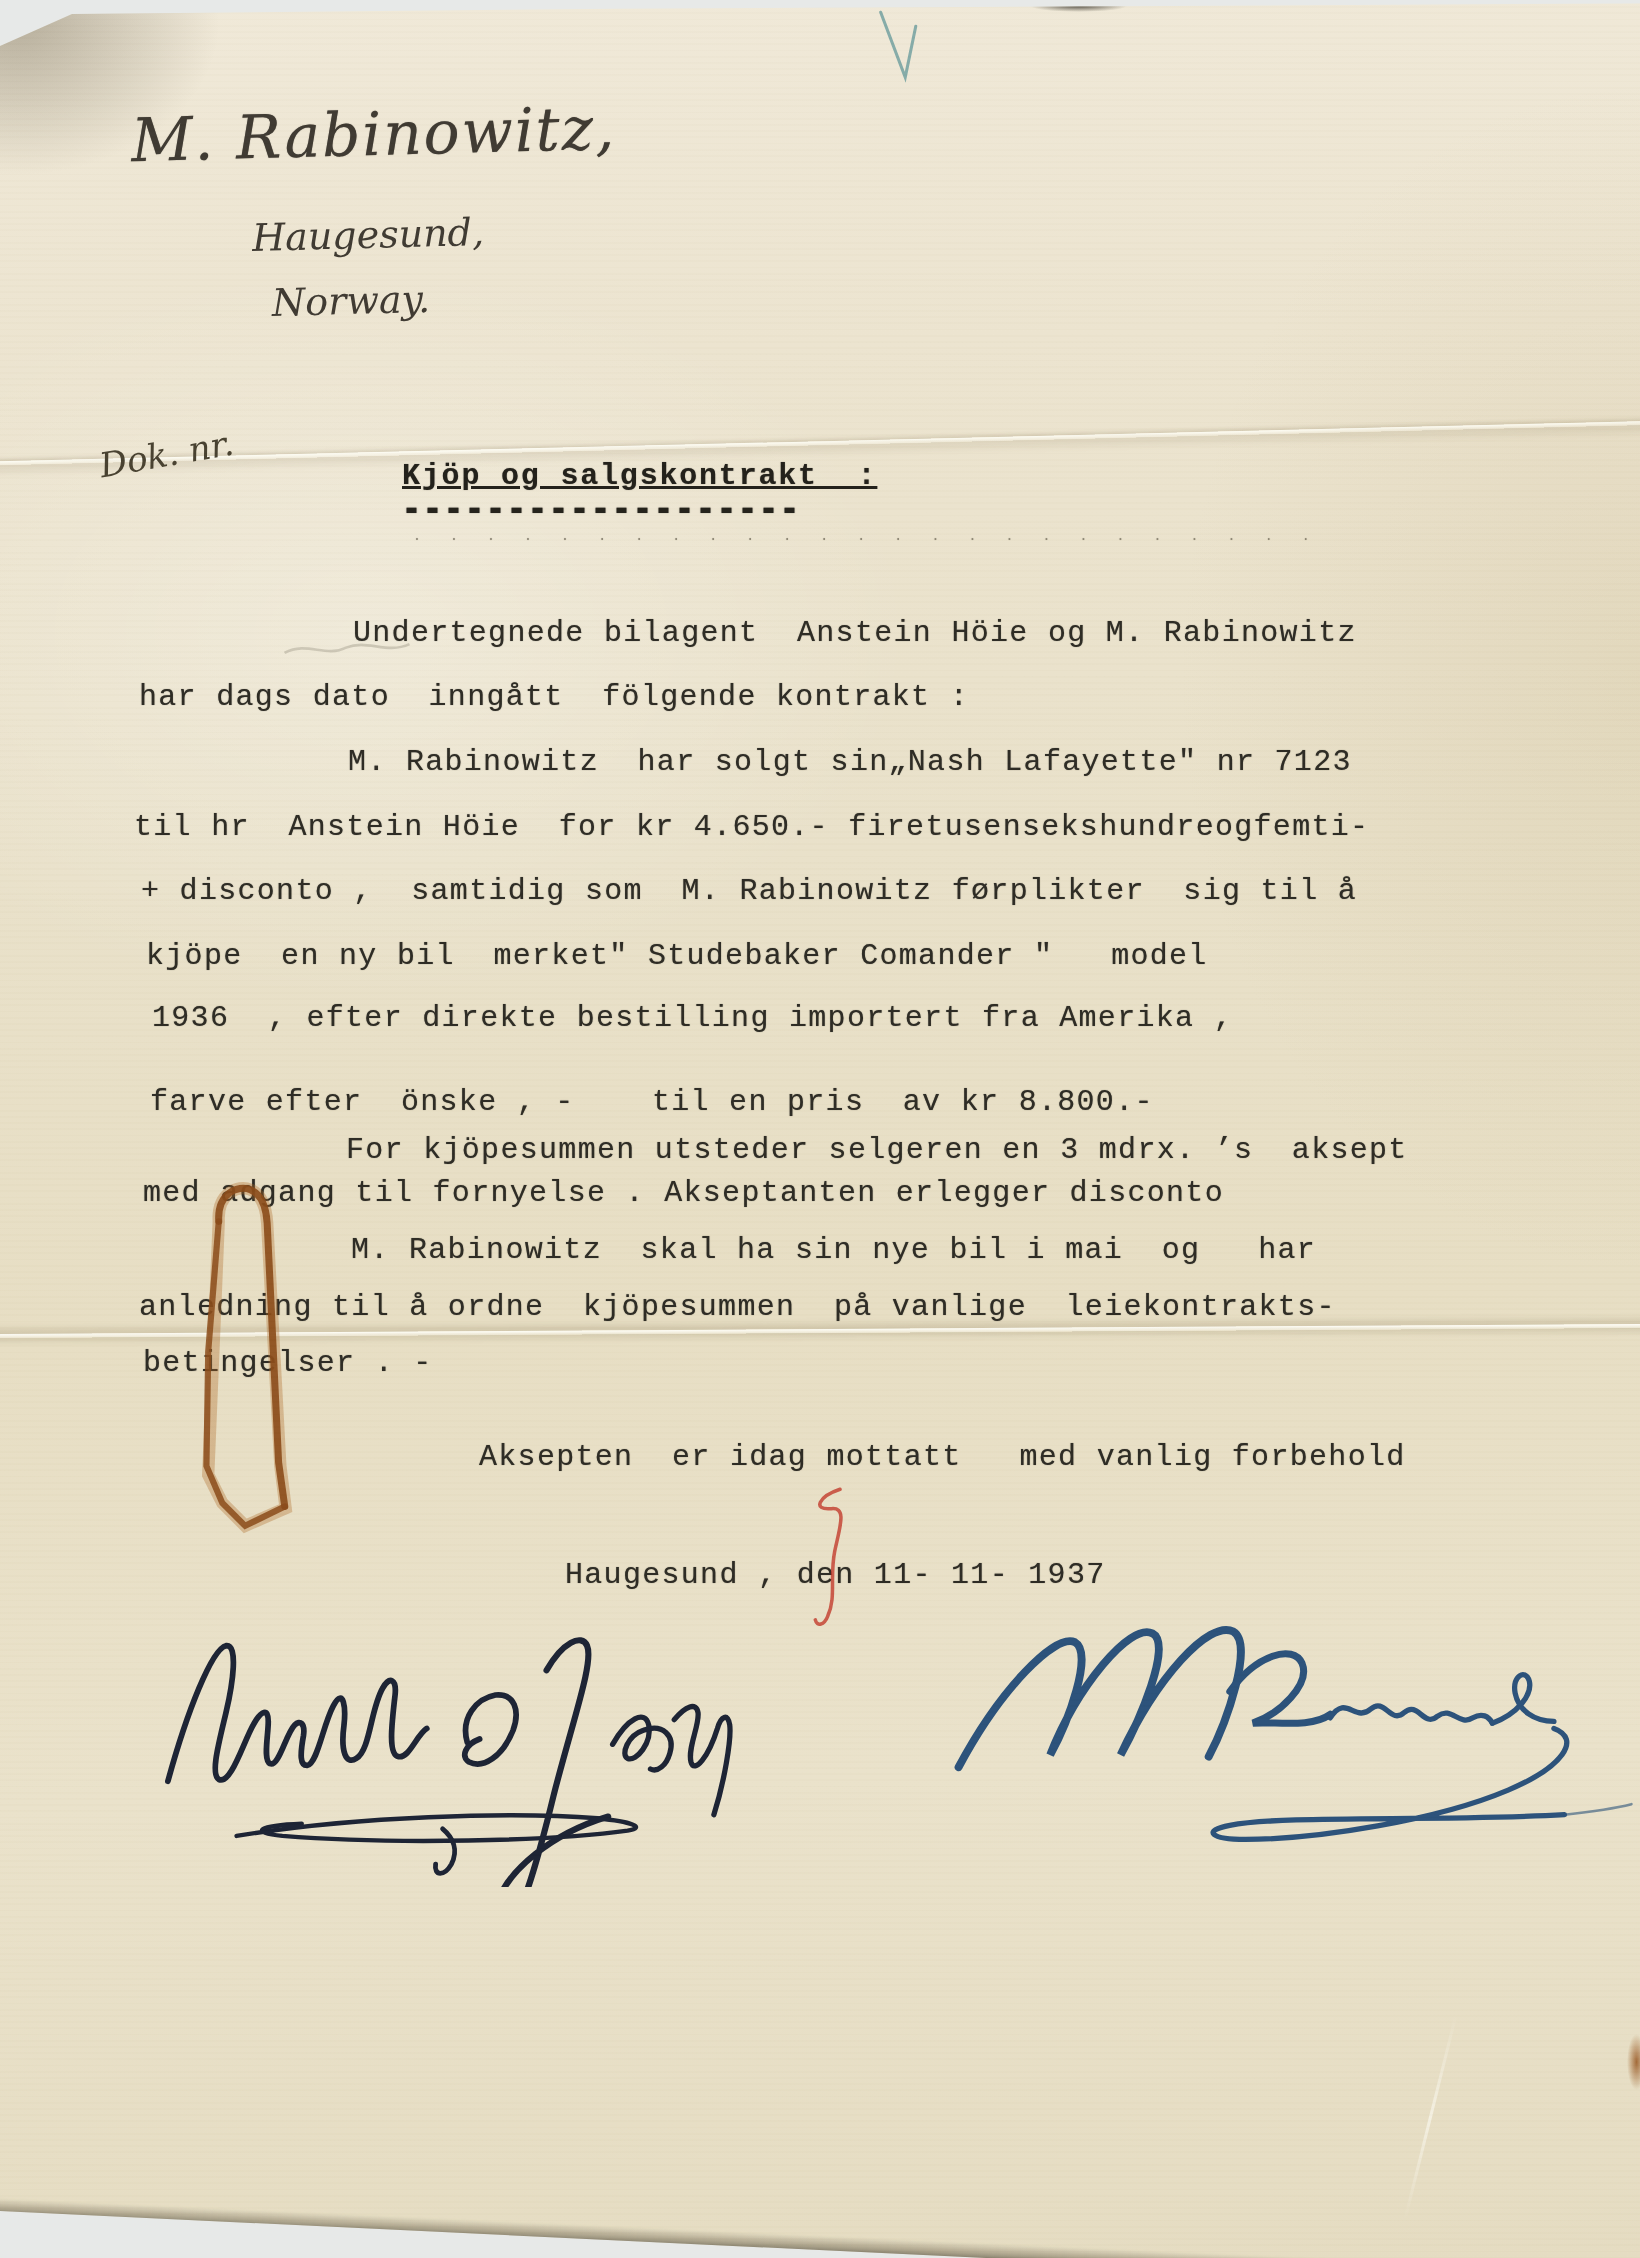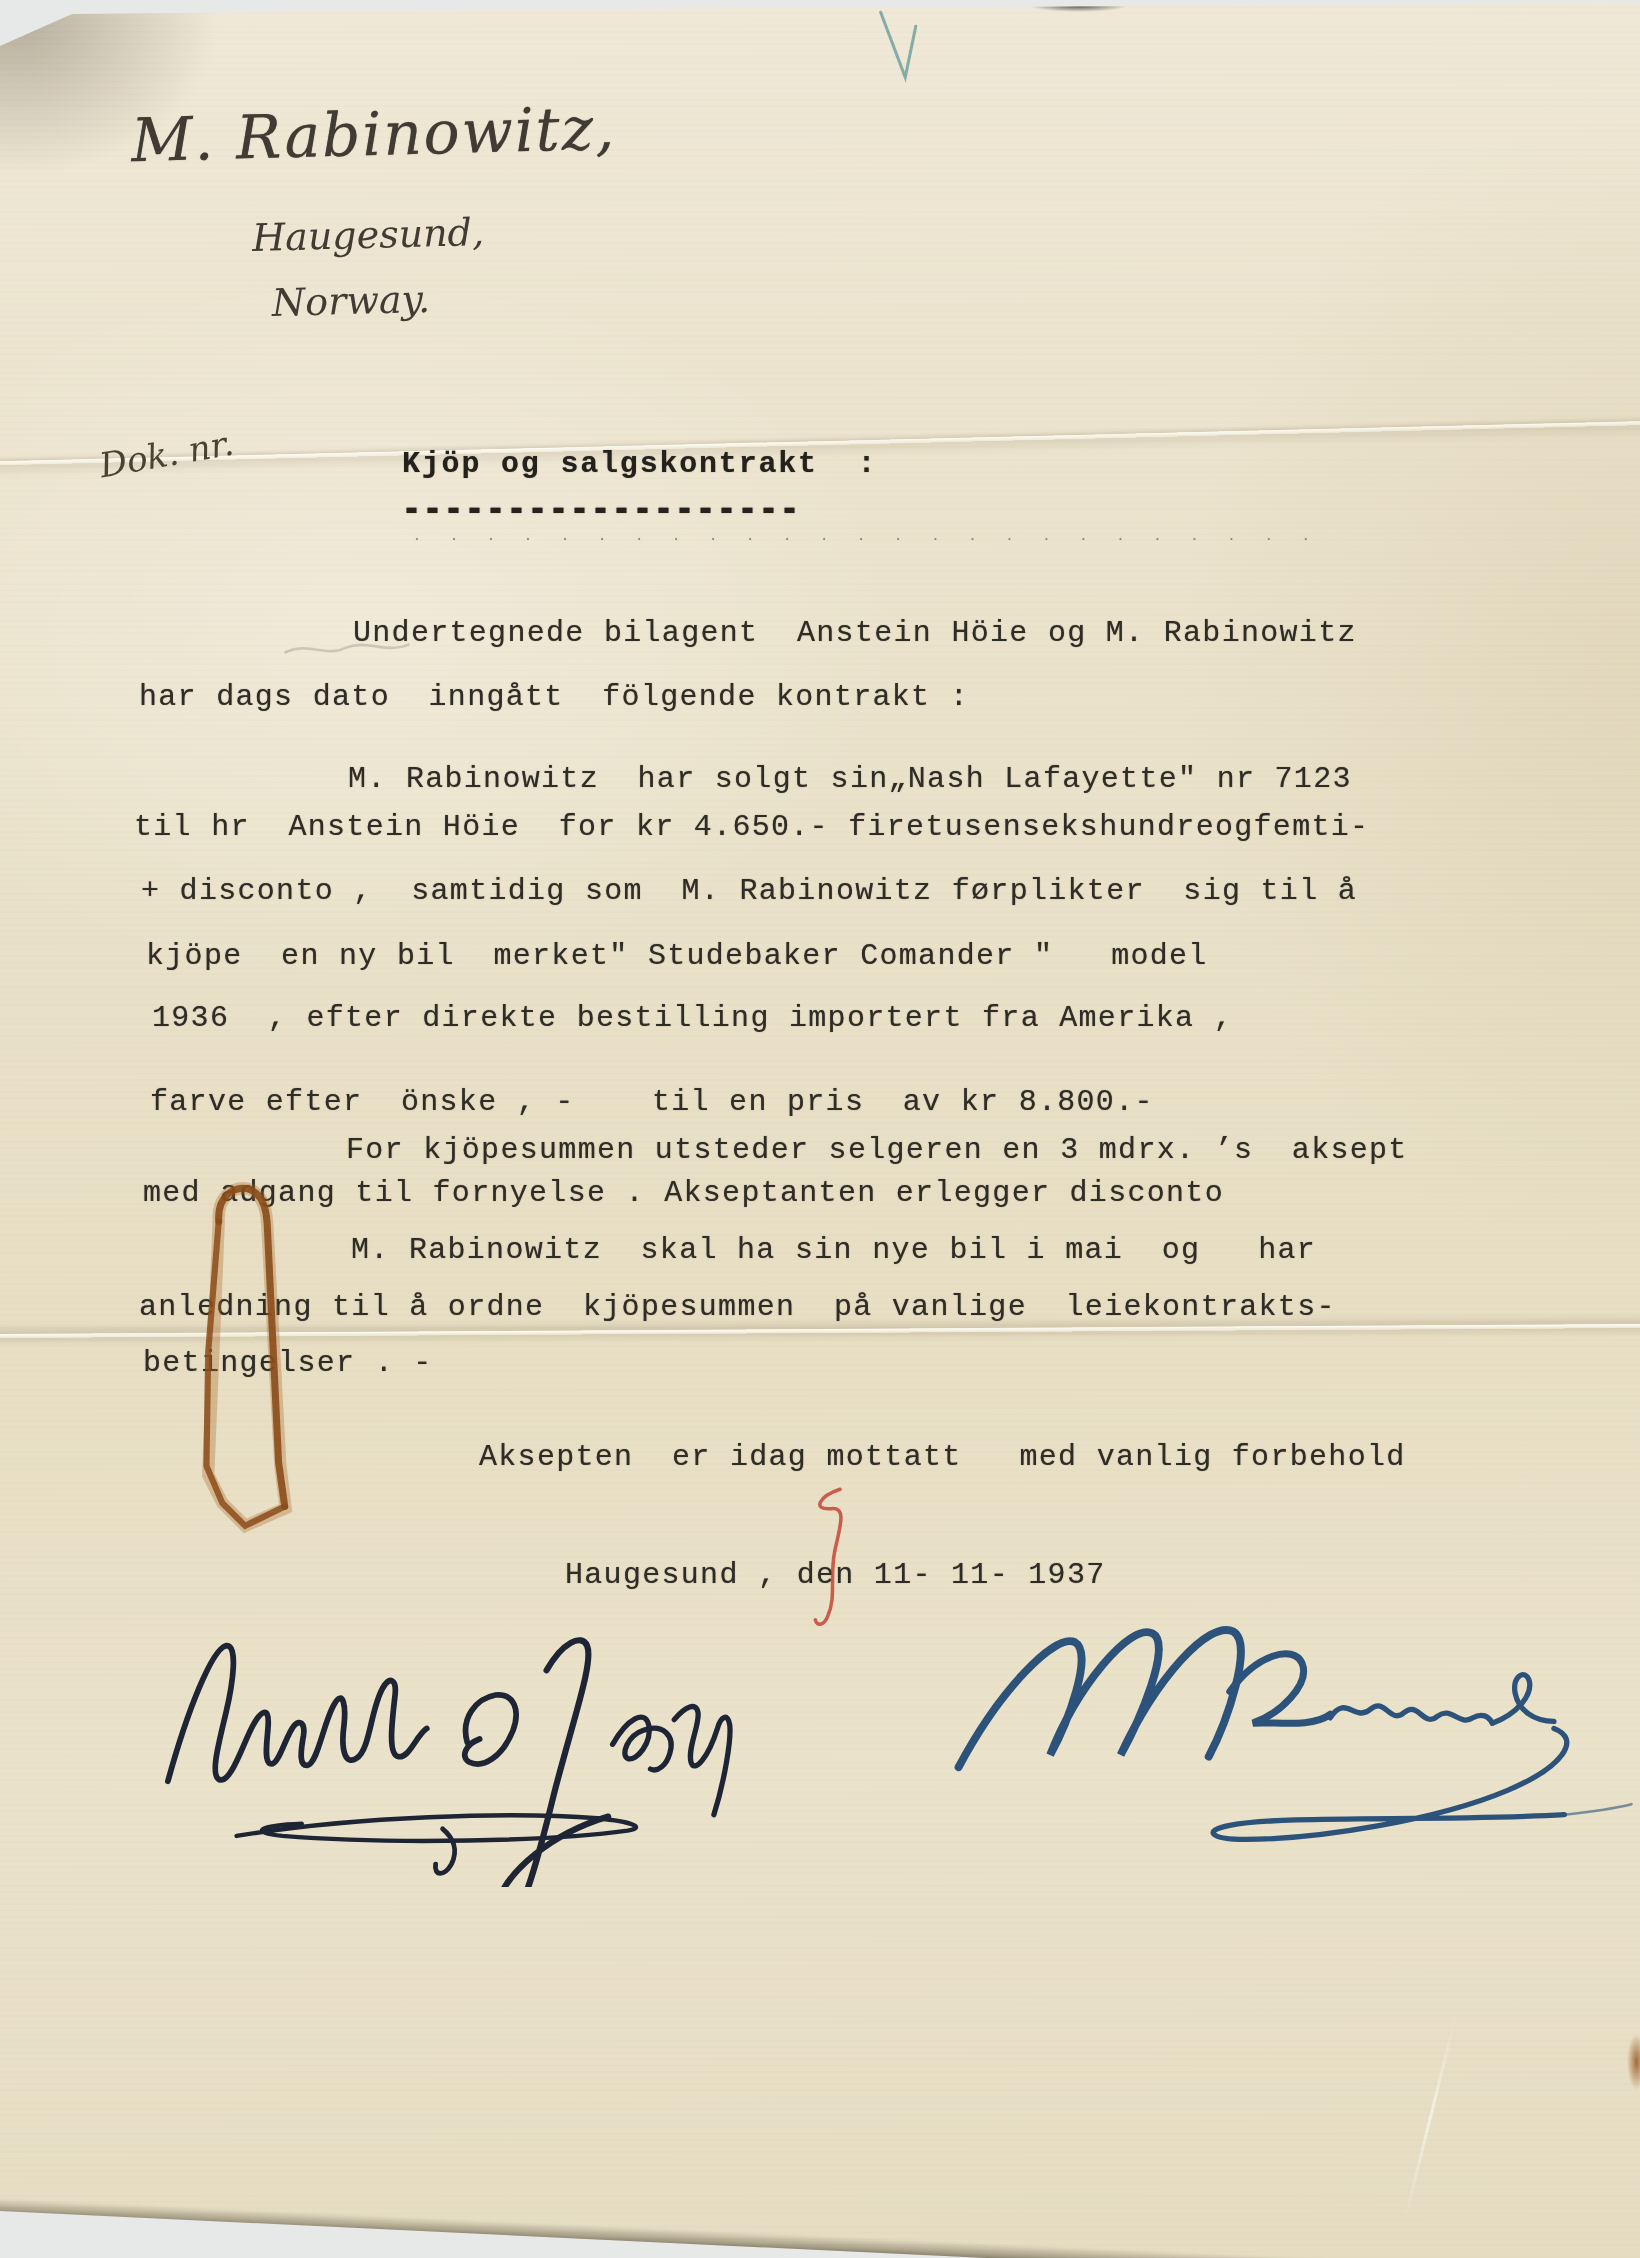--- a/index.html
+++ b/index.html
@@ -31,27 +31,27 @@
   .script{position:absolute;font-family:"DejaVu Serif","Liberation Serif",serif;
           font-style:italic;color:#3e3931;white-space:pre;}
   #lh-name{left:131px;top:99px;font-size:60px;letter-spacing:1.8px;transform:rotate(-1.5deg);
            text-shadow:0 0 0.9px rgba(62,57,49,.6);}
   #lh-city{left:252px;top:213px;font-size:38px;transform:rotate(-1.5deg);}
   #lh-country{left:272px;top:279px;font-size:38px;transform:rotate(-1.5deg);}
   #dok-nr{left:99px;top:434px;font-size:34px;color:#47402f;transform:rotate(-10deg);}
   
   .tw{position:absolute;font-size:30px;letter-spacing:1.3px;color:#2c2a23;white-space:pre;
       text-shadow:0 0 1.1px rgba(44,42,35,.55);}
-  #title{left:402px;top:447px;font-weight:700;color:#211f19;letter-spacing:1.8px;}
+  #title{left:402px;top:459px;font-weight:700;color:#211f19;letter-spacing:1.8px;text-decoration:underline;}
   #title-rule{left:401px;top:491px;font-weight:700;font-size:35px;letter-spacing:0;
       color:#23211a;display:inline-block;transform:scaleY(1.25);}
   #title-dots{left:413px;top:529px;font-size:13.2px;letter-spacing:10.6px;color:#5d5645;opacity:.65;}
   
   #l0 {left:353px;top:616px;}  #l1 {left:139px;top:680px;}
-  #l2 {left:348px;top:762px;}  #l3 {left:134px;top:810px;}
+  #l2 {left:348px;top:745px;}  #l3 {left:134px;top:810px;}
   #l4 {left:141px;top:874px;}  #l5 {left:146px;top:939px;}
   #l6 {left:152px;top:1001px;} #l7 {left:150px;top:1064px;margin-top:21px;}
   #l8 {left:346px;top:1113px;margin-top:20px;} #l9 {left:143px;top:1176px;}
   #l10{left:351px;top:1233px;} #l11{left:139px;top:1290px;}
   #l12{left:143px;top:1346px;} #l13{left:479px;top:1440px;}
   #l14{left:565px;top:1549px;margin-top:9px;}
   
   .mark{position:absolute;pointer-events:none;}
   #top-smudge{left:1030px;top:0px;width:97px;height:11.5px;border-radius:50%;
       background:radial-gradient(closest-side,rgba(40,36,28,.75),rgba(40,36,28,0));}

